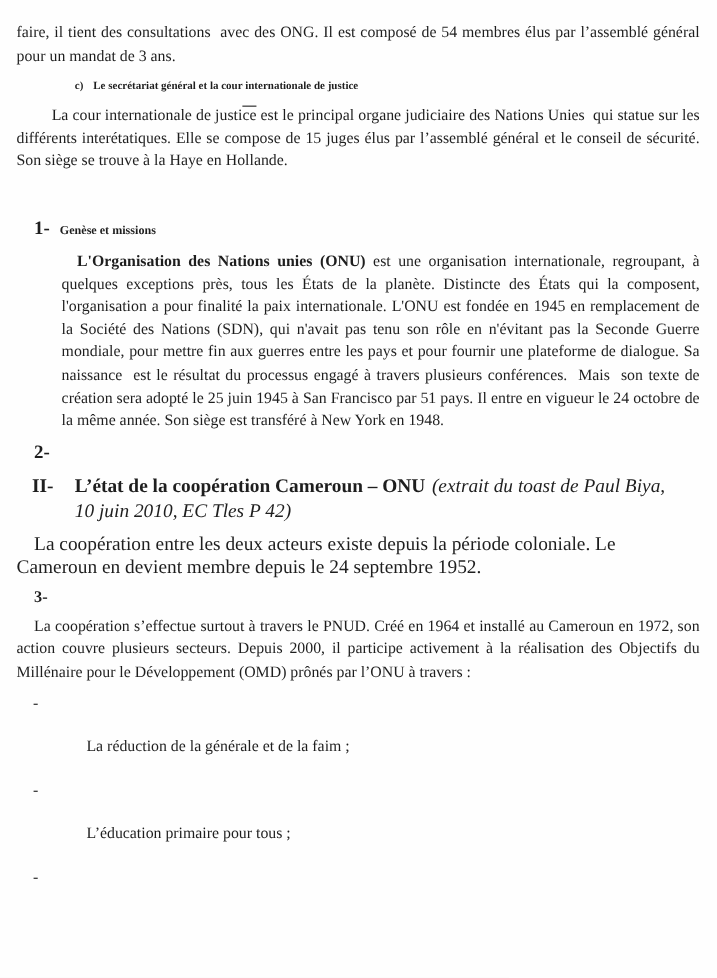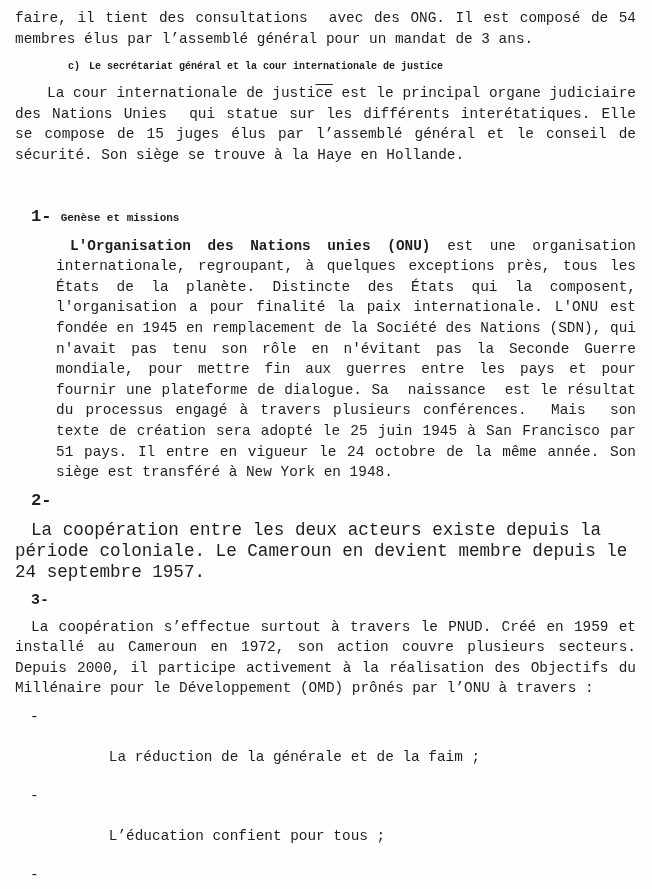--- a/index.html
+++ b/index.html
@@ -1,23 +1,23 @@
 <!DOCTYPE html>
 <html lang="fr"><head>
 <meta charset="utf-8">
 <style>
   html,body { margin:0; padding:0; background:#e8e8e8; }
   .page {
     width:652px; height:889px;
     margin:0 auto;
     background:#fefefe;
     color:#1e1e1e;
-    font-family:Liberation Mono, monospace;
+    font-family:Liberation Serif, serif;
     box-sizing:border-box;
-    padding:8px 16px 0 15px;
+    padding:20px 16px 0 15px;
     overflow:hidden;
     position:relative;
   }
   p { margin:0; }
   .body {
     font-size:14.4px;
     line-height:20.6px;
     white-space:pre-wrap;
   }
   .just { text-align:justify; }
@@ -123,38 +123,42 @@
     <span class="num">1-</span>
     <span class="lbl">Genèse et missions</span>
   </div>
 
   <p class="body just ind14 mt7"><b>L'Organisation des Nations unies (ONU)</b><span> est une organisation internationale, regroupant, à quelques exceptions près, tous les États de la planète. Distincte des États qui la composent, l'organisation a pour finalité la paix internationale. L'ONU est fondée en 1945 en remplacement de la Société des Nations (SDN), qui n'avait pas tenu son rôle en n'évitant pas la Seconde Guerre mondiale, pour mettre fin aux guerres entre les pays et pour fournir une plateforme de dialogue. Sa  naissance  est le résultat du processus engagé à travers plusieurs conférences.  Mais  son texte de création sera adopté le 25 juin 1945 à San Francisco par 51 pays. Il entre en vigueur le 24 octobre de la même année. Son siège est transféré à New York en 1948.</span></p>
 
   <div class="hsec h2">
     <span class="num">2-</span>
   </div>
 
+  <div class="h2sec">
+    <span class="num">II-</span>
+    <div class="h2body"><span class="lbl">L’état de la coopération Cameroun – ONU</span><span class="note">(extrait du toast de Paul Biya, 10 juin 2010, EC Tles P 42)</span></div>
+  </div>
 
-  <p class="big ind16">La coopération entre les deux acteurs existe depuis la période coloniale. Le Cameroun en devient membre depuis le 24 septembre 1957.</p>
+  <p class="big ind16">La coopération entre les deux acteurs existe depuis la période coloniale. Le Cameroun en devient membre depuis le 24 septembre 1952.</p>
 
   <div class="hsec h3">
     <span class="num">3-</span>
   </div>
 
 
-  <p class="body just ind16 mt7">La coopération s’effectue surtout à travers le PNUD. Créé en 1959 et installé au Cameroun en 1972, son action couvre plusieurs secteurs. Depuis 2000, il participe activement à la réalisation des Objectifs du Millénaire pour le Développement (OMD) prônés par l’ONU à travers :</p>
+  <p class="body just ind16 mt7">La coopération s’effectue surtout à travers le PNUD. Créé en 1964 et installé au Cameroun en 1972, son action couvre plusieurs secteurs. Depuis 2000, il participe activement à la réalisation des Objectifs du Millénaire pour le Développement (OMD) prônés par l’ONU à travers :</p>
 
   <div class="dashlist">
     <div class="li">
       <span class="dash">-</span>
       <span>La réduction de la générale et de la faim ;</span>
     </div>
     <div class="li">
       <span class="dash">-</span>
-      <span>L’éducation confient pour tous ;</span>
+      <span>L’éducation primaire pour tous ;</span>
     </div>
     <div class="li">
       <span class="dash">-</span>
       
     </div>
 
   </div>
 
 </div>
 

